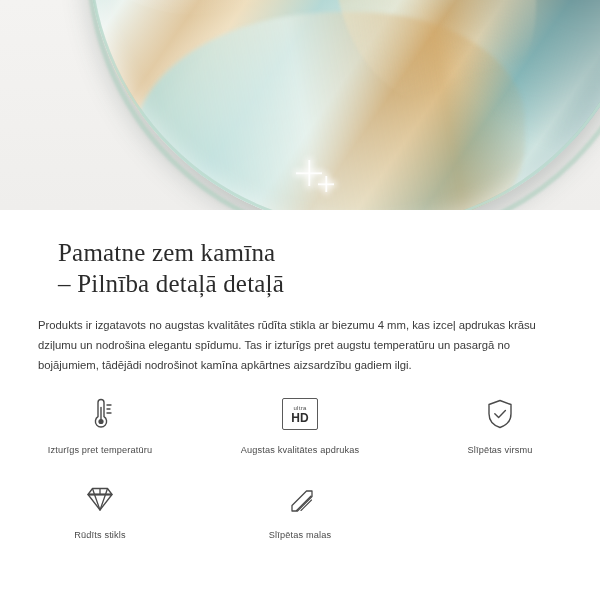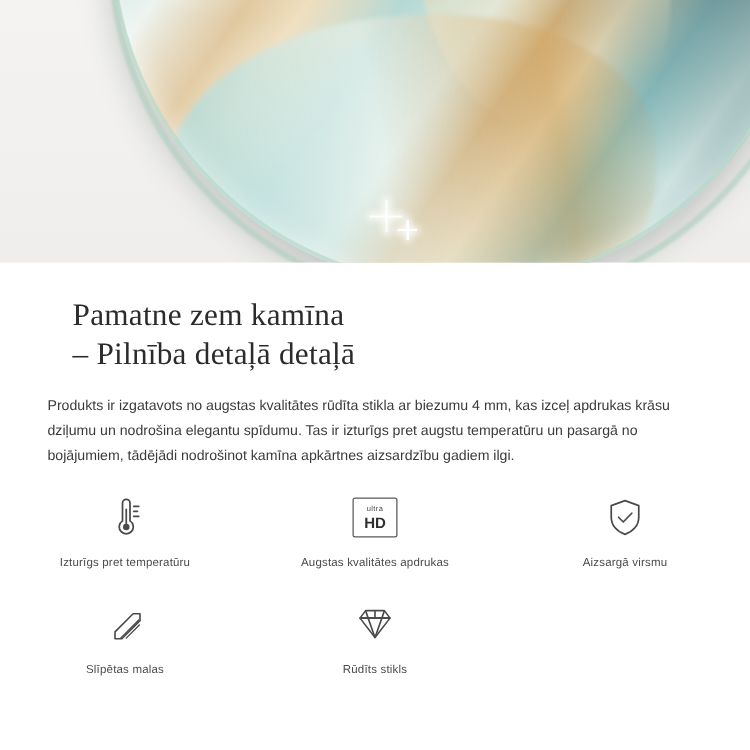--- a/index.html
+++ b/index.html
@@ -294,39 +294,39 @@
       <div class="feature-label">Augstas kvalitātes apdrukas</div>
     </div>
 
     <div class="feature">
       <div class="feature-icon">
         <svg width="40" height="40" viewBox="0 0 40 40" fill="none" stroke="#4a4a4a" stroke-width="1.4" stroke-linejoin="round" stroke-linecap="round">
           <path d="M20 6.5l11 4v9.2c0 6.6-4.6 11.6-11 13.8-6.4-2.2-11-7.2-11-13.8V10.5l11-4z"></path>
           <path d="M14.8 19.8l3.8 3.8 6.8-7"></path>
         </svg>
       </div>
-      <div class="feature-label">Aizsargā virsmu</div>
-    </div>
-
-    <div class="feature">
-      <div class="feature-icon">
-        <svg width="40" height="40" viewBox="0 0 40 40" fill="none" stroke="#4a4a4a" stroke-width="1.4" stroke-linecap="round" stroke-linejoin="round">
-          <path d="M12 26.5L26.5 12h5.5v5.5L17.5 32H12v-5.5z" stroke-width="1.3"></path>
-          <path d="M16.5 31.5l14.5-14.5M21 31.5l10.5-10.5" stroke-width="1.1"></path>
-        </svg>
-      </div>
-      <div class="feature-label">Slīpētas malas</div>
+      <div class="feature-label">Slīpētas virsmu</div>
     </div>
 
     <div class="feature">
       <div class="feature-icon">
         <svg width="40" height="40" viewBox="0 0 40 40" fill="none" stroke="#4a4a4a" stroke-width="1.3" stroke-linejoin="round">
           <path d="M8 15.5h24L20 31 8 15.5z"></path>
           <path d="M12.5 9.5h15l4.5 6H8l4.5-6z"></path>
           <path d="M8 15.5h24M14.5 15.5L20 31l5.5-15.5M12.5 9.5l2 6M27.5 9.5l-2 6M20 9.5v6"></path>
         </svg>
       </div>
       <div class="feature-label">Rūdīts stikls</div>
     </div>
 
+    <div class="feature">
+      <div class="feature-icon">
+        <svg width="40" height="40" viewBox="0 0 40 40" fill="none" stroke="#4a4a4a" stroke-width="1.4" stroke-linecap="round" stroke-linejoin="round">
+          <path d="M12 26.5L26.5 12h5.5v5.5L17.5 32H12v-5.5z" stroke-width="1.3"></path>
+          <path d="M16.5 31.5l14.5-14.5M21 31.5l10.5-10.5" stroke-width="1.1"></path>
+        </svg>
+      </div>
+      <div class="feature-label">Slīpētas malas</div>
+    </div>
+
 
   </div>
 </div>
 
 </body></html>

